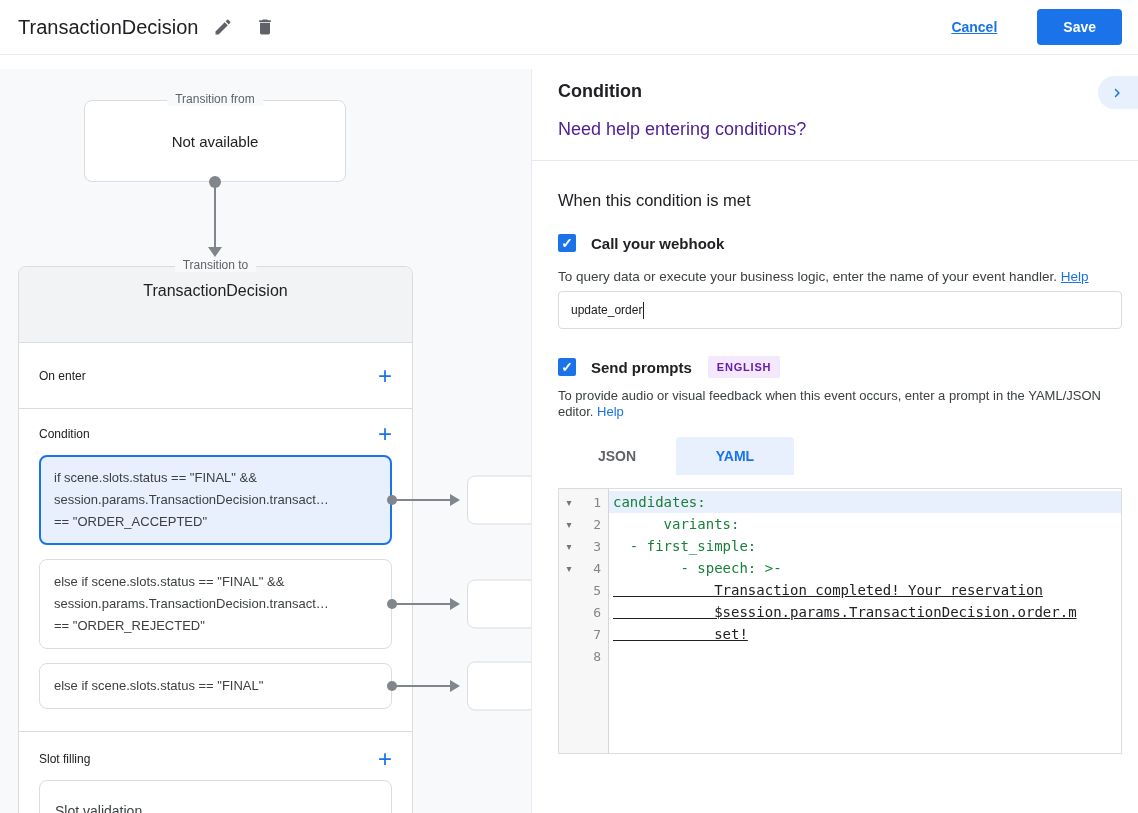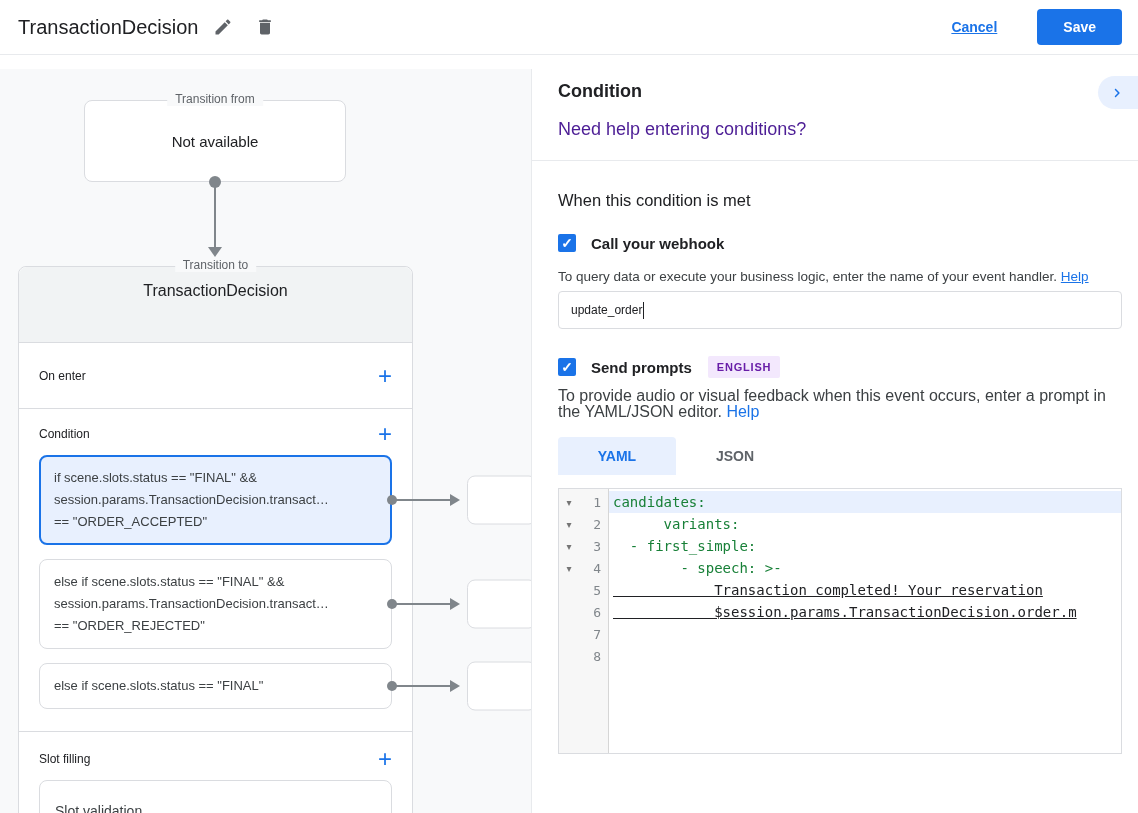--- a/index.html
+++ b/index.html
@@ -134,21 +134,21 @@
     width: 18px; height: 18px; background: #1a73e8; border-radius: 2px; cursor: pointer;
     display: flex; align-items: center; justify-content: center; flex: none;
   }
   .checkbox .check-glyph { color: #fff; font-size: 14px; font-weight: 700; line-height: 1; }
   .check-label { margin-left: 15px; font-size: 15px; font-weight: 700; color: #202124; }
   .lang-badge {
     margin-left: 16px; background: #f3e8fd; color: #681da8; font-size: 11px; font-weight: 700;
     letter-spacing: 0.8px; padding: 5px 9px; border-radius: 2px;
   }
   .desc { margin-top: 17px; font-size: 13.5px; color: #3c4043; line-height: 16px; }
-  .desc2 { margin-top: 10px; font-size: 16px; color: #3c4043; line-height: 16px; }
+  .desc2 { margin-top: 10px; font-size: 13px; color: #3c4043; line-height: 16px; }
   .desc a, .desc2 a { color: #1a73e8; text-decoration: underline; cursor: pointer; }
   .desc2 a { text-decoration: none; }
 
   .text-input {
     margin-top: 6px; height: 38px; border: 1px solid #dadce0; border-radius: 4px;
     display: flex; align-items: center; padding: 0 12px; font-size: 12px; color: #202124; cursor: text;
   }
   .caret { display: inline-block; width: 1px; height: 17px; background: #202124; margin-left: 1px; }
 
   .tabs { margin-top: 17px; display: flex; }
@@ -309,22 +309,22 @@
     <span class="check-label">Send prompts</span>
     <span class="lang-badge">ENGLISH</span>
   </div>
 
   <div class="desc2">
     <span>To provide audio or visual feedback when this event occurs, enter a prompt in the YAML/JSON editor.</span>
     <a>Help</a>
   </div>
 
   <div class="tabs">
+      <div class="tab">JSON</div>
       <div class="tab active">YAML</div>
-      <div class="tab">JSON</div>
     </div>
 
   <div class="editor">
     <div class="editor-gutter">
         <div class="gut-row">
           <span class="fold">▾</span>
           <span class="lnum">1</span>
         </div>
         <div class="gut-row">
           <span class="fold">▾</span>
@@ -355,16 +355,17 @@
           <span class="lnum">8</span>
         </div>
       </div>
     <div class="editor-code">
         <div class="code-row hl"><span class="seg-key">candidates:</span></div>
         <div class="code-row"><span class="seg-key">      variants:</span></div>
         <div class="code-row"><span class="seg-key">  - first_simple:</span></div>
         <div class="code-row"><span class="seg-key">        - speech: &gt;-</span></div>
         <div class="code-row"><span class="seg-plain">            Transaction completed! Your reservation</span></div>
         <div class="code-row"><span class="seg-plain">            $session.params.TransactionDecision.order.m</span></div>
+        <div class="code-row"><span class="seg-plain">            set!</span></div>
         <div class="code-row"></div>
       </div>
   </div>
 </div>
 
 </body></html>

